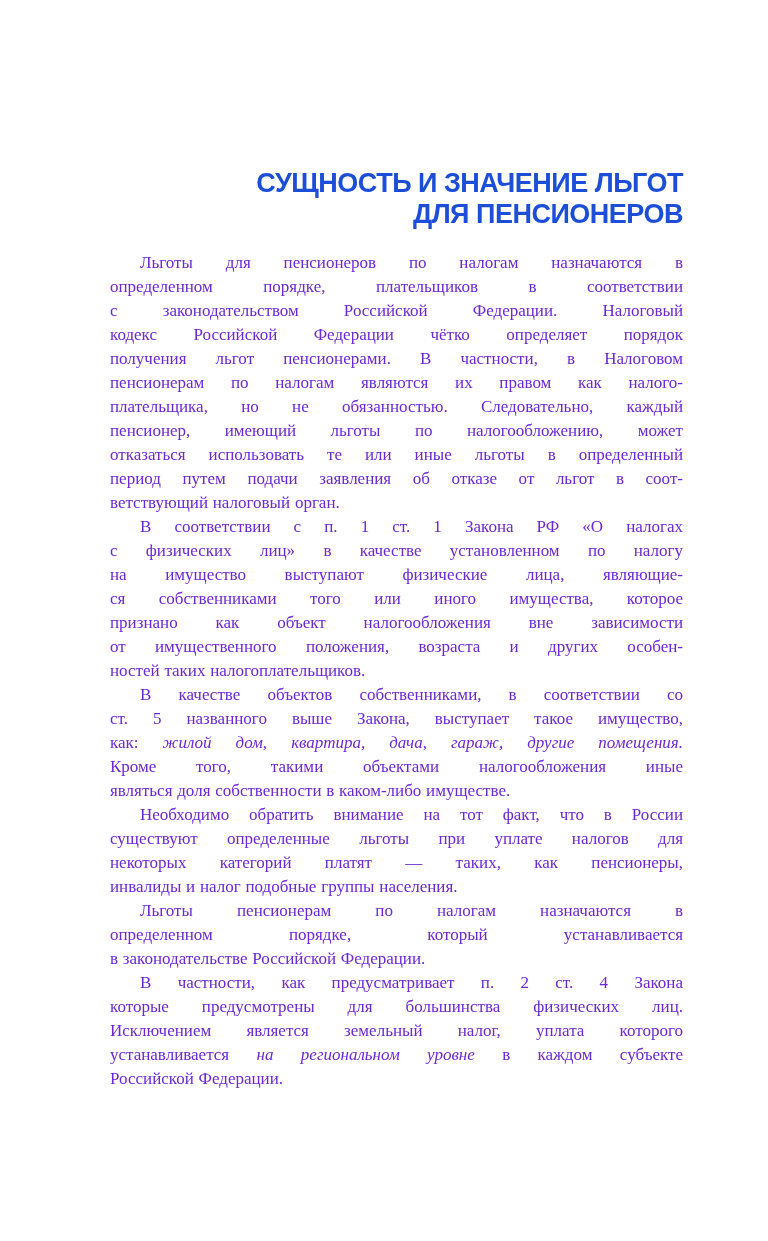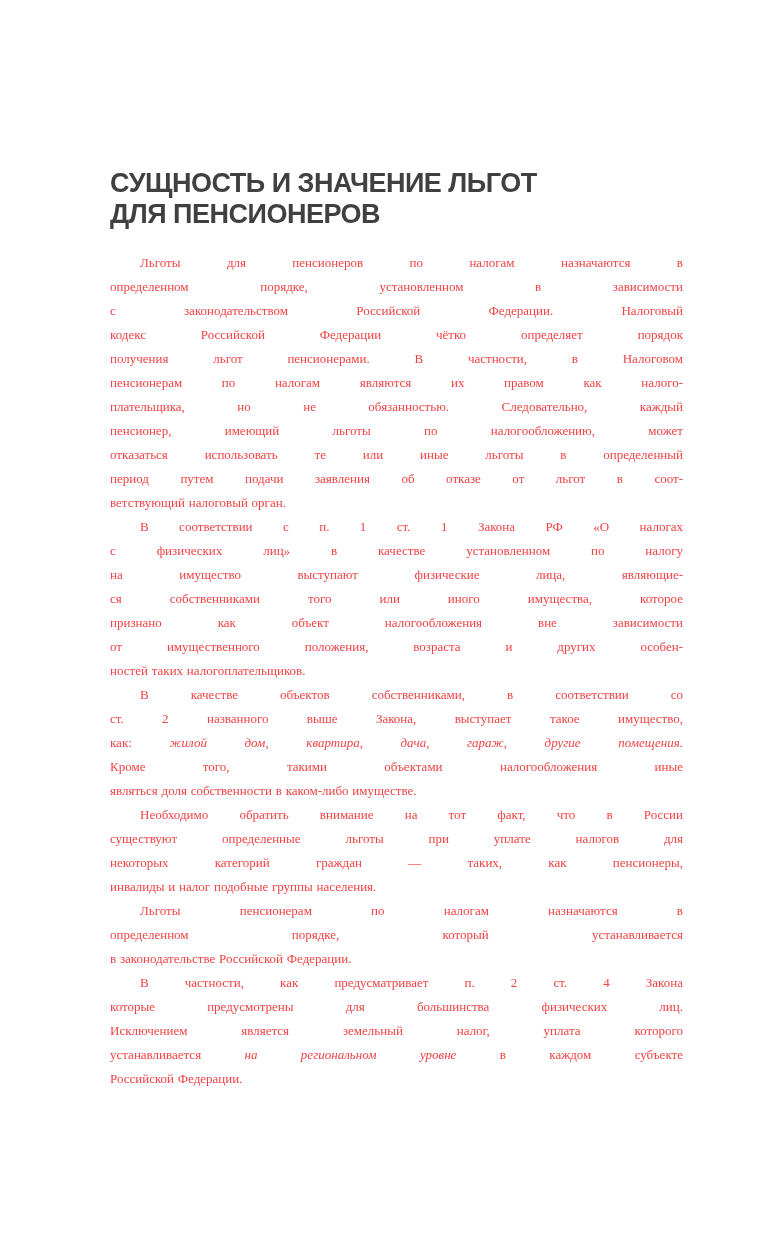--- a/index.html
+++ b/index.html
@@ -21,32 +21,32 @@
     background: #ffffff;
   }
   .content {
     position: absolute;
     top: 168px;
     left: 110px;
     width: 573px;
   }
   .chapter-title {
     margin: 0 0 21px 0;
-    text-align: left;
+    text-align: right;
     font-family: "Liberation Sans", sans-serif;
     font-weight: 700;
     font-size: 27px;
     line-height: 31px;
     letter-spacing: -0.5px;
-    color: #404040;
+    color: #1d4ed8;
   }
   .body-text {
-    font-size: 13px;
+    font-size: 17px;
     line-height: 24px;
-    color: #ef4444;
+    color: #6d28d9;
   }
   .para {
     margin: 0;
     padding: 0;
   }
   .pline {
     text-align: justify;
     text-align-last: justify;
     height: 24px;
     overflow: hidden;
@@ -66,21 +66,21 @@
 
 <div class="page">
   <div class="content">
     <h1 class="chapter-title">
       <div>СУЩНОСТЬ И ЗНАЧЕНИЕ ЛЬГОТ</div>
       <div>ДЛЯ ПЕНСИОНЕРОВ</div>
     </h1>
     <div class="body-text">
         <div class="para">
           <div class="pline pline-first"><span>Льготы для пенсионеров по налогам назначаются в</span></div>
-          <div class="pline"><span>определенном порядке, установленном в зависимости</span></div>
+          <div class="pline"><span>определенном порядке, плательщиков в соответствии</span></div>
           <div class="pline"><span>с законодательством Российской Федерации. Налоговый</span></div>
           <div class="pline"><span>кодекс Российской Федерации чётко определяет порядок</span></div>
           <div class="pline"><span>получения льгот пенсионерами. В частности, в Налоговом</span></div>
           <div class="pline"><span>пенсионерам по налогам </span><span class="b">являются их правом</span><span> как налого-</span></div>
           <div class="pline"><span>плательщика, но не обязанностью. Следовательно, каждый</span></div>
           <div class="pline"><span>пенсионер, имеющий льготы по налогообложению, может</span></div>
           <div class="pline"><span>отказаться использовать те или иные льготы в определенный</span></div>
           <div class="pline"><span>период путем подачи заявления об отказе от льгот в соот-</span></div>
           <div class="pline pline-last"><span>ветствующий налоговый орган.</span></div>
         </div>
@@ -88,29 +88,29 @@
           <div class="pline pline-first"><span>В соответствии с п. 1 ст. 1 Закона РФ «О налогах</span></div>
           <div class="pline"><span>с физических лиц» в качестве установленном по налогу</span></div>
           <div class="pline"><span>на имущество выступают физические лица, являющие-</span></div>
           <div class="pline"><span>ся собственниками того или иного имущества, которое</span></div>
           <div class="pline"><span>признано как объект налогообложения вне зависимости</span></div>
           <div class="pline"><span>от имущественного положения, возраста и других особен-</span></div>
           <div class="pline pline-last"><span>ностей таких налогоплательщиков.</span></div>
         </div>
         <div class="para">
           <div class="pline pline-first"><span>В качестве объектов собственниками, в соответствии со</span></div>
-          <div class="pline"><span>ст. 2 названного выше Закона, выступает такое имущество,</span></div>
+          <div class="pline"><span>ст. 5 названного выше Закона, выступает такое имущество,</span></div>
           <div class="pline"><span>как: </span><span class="b i">жилой дом, квартира, дача, гараж, другие помещения.</span></div>
           <div class="pline"><span>Кроме того, такими объектами налогообложения иные</span></div>
           <div class="pline pline-last"><span>являться доля собственности в каком-либо имуществе.</span></div>
         </div>
         <div class="para">
           <div class="pline pline-first"><span>Необходимо обратить внимание на тот факт, что в России</span></div>
           <div class="pline"><span>существуют определенные льготы при уплате налогов для</span></div>
-          <div class="pline"><span>некоторых категорий граждан — таких, как пенсионеры,</span></div>
+          <div class="pline"><span>некоторых категорий платят — таких, как пенсионеры,</span></div>
           <div class="pline pline-last"><span>инвалиды и налог подобные группы населения.</span></div>
         </div>
         <div class="para">
           <div class="pline pline-first"><span>Льготы пенсионерам по налогам назначаются в</span></div>
           <div class="pline"><span>определенном порядке, который устанавливается</span></div>
           <div class="pline pline-last"><span>в законодательстве Российской Федерации.</span></div>
         </div>
         <div class="para">
           <div class="pline pline-first"><span>В частности, как предусматривает п. 2 ст. 4 Закона</span></div>
           <div class="pline"><span class="b">которые предусмотрены для большинства физических лиц.</span></div>

